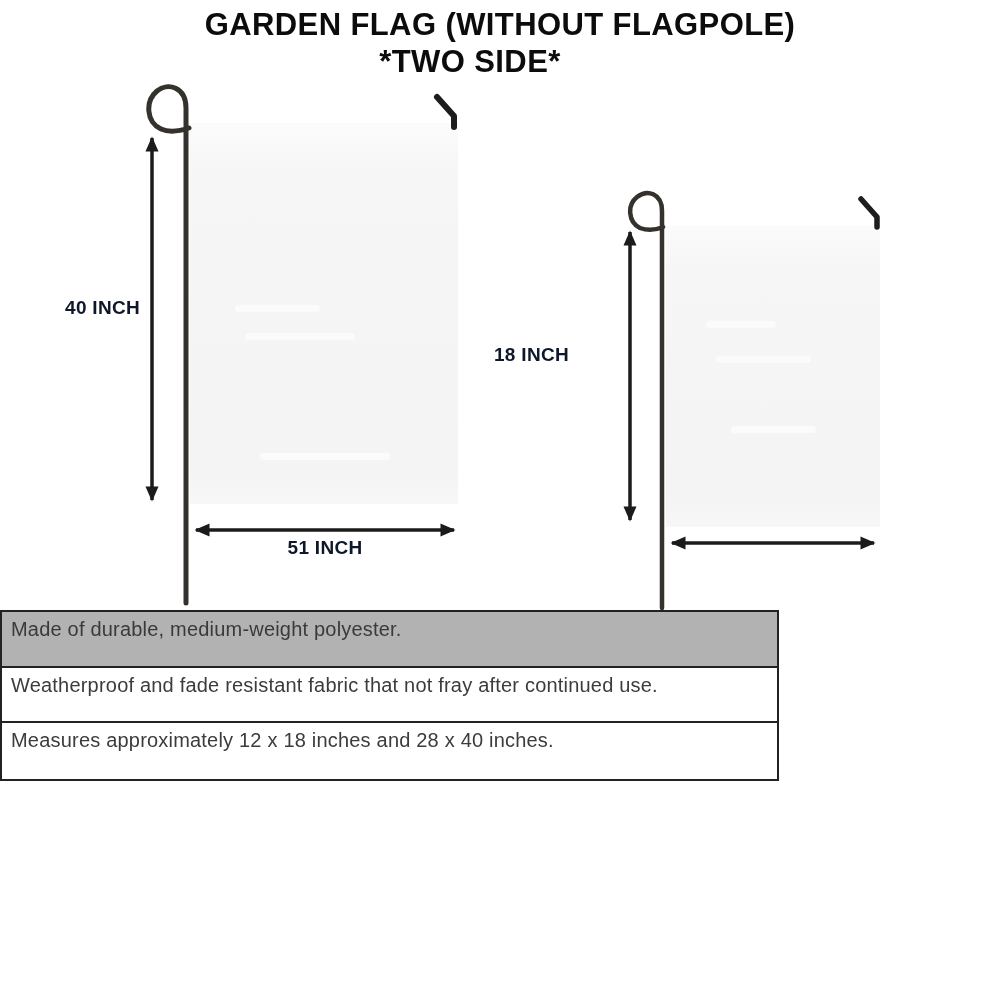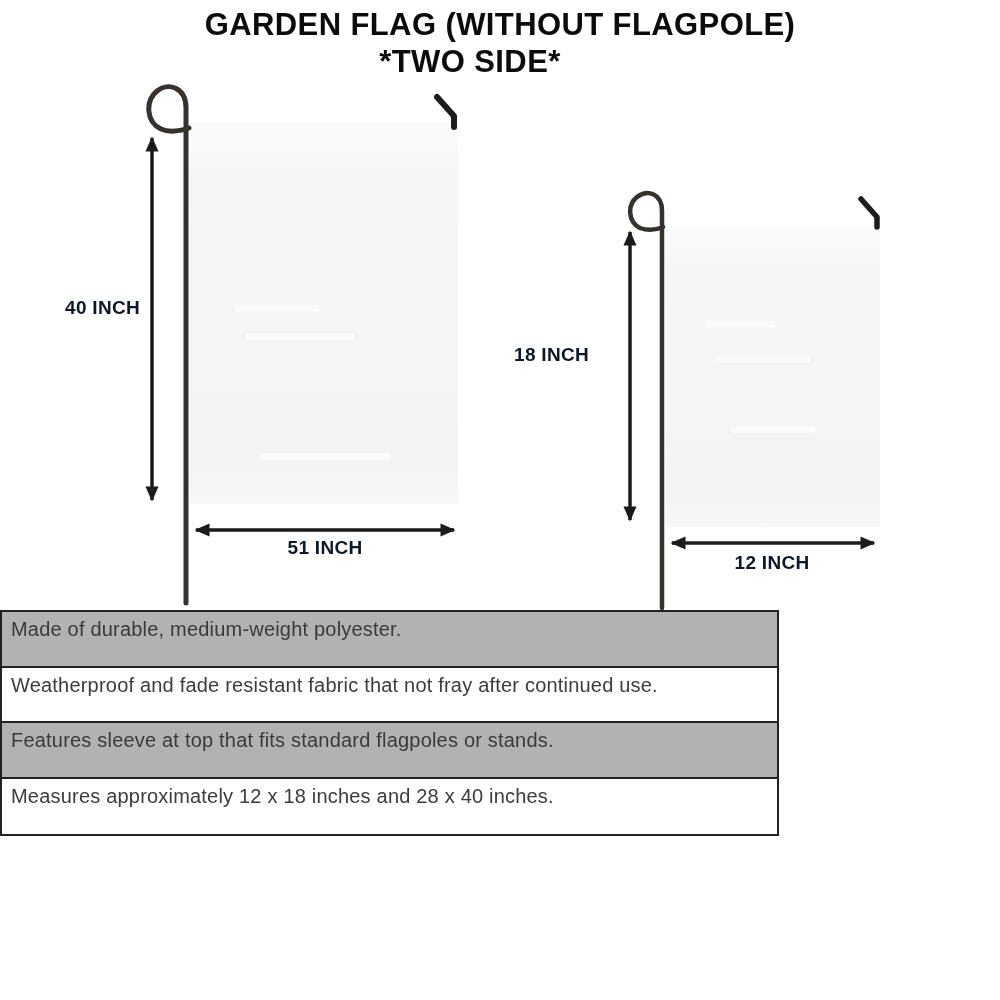--- a/index.html
+++ b/index.html
@@ -39,21 +39,21 @@
   
   svg.diagram { position: absolute; left: 0; top: 0; }
 
   
   .dim {
     position: absolute; font-weight: bold; font-size: 19px;
     color: #0f172a; letter-spacing: 0.3px; white-space: nowrap;
   }
   .dim-40 { left: 20px;  top: 297px; width: 120px; text-align: right; }
   .dim-28 { left: 225px; top: 537px; width: 200px; text-align: center; }
-  .dim-18 { left: 469px; top: 344px; width: 120px; text-align: right; }
+  .dim-18 { left: 494px; top: 344px; width: 120px; }
   .dim-12 { left: 672px; top: 552px; width: 200px; text-align: center; }
 
   
   .features {
     position: absolute; left: 0; top: 610px; width: 779px;
     border: 2px solid #222222; background: #ffffff;
   }
   .frow {
     height: 55.6px; padding: 6px 12px 0 9px;
     font-size: 20px; color: #3c3c3c; letter-spacing: 0.2px;
@@ -101,22 +101,20 @@
     <line x1="196" y1="530" x2="454" y2="530" stroke="#1b1b1b" stroke-width="3.5" marker-start="url(#ah)" marker-end="url(#ah)"></line>
 
     <line x1="630" y1="232" x2="630" y2="520" stroke="#1b1b1b" stroke-width="3.5" marker-start="url(#ah)" marker-end="url(#ah)"></line>
 
     <line x1="672" y1="543" x2="874" y2="543" stroke="#1b1b1b" stroke-width="3.5" marker-start="url(#ah)" marker-end="url(#ah)"></line>
   </svg>
 
   <div class="dim dim-40">40 INCH</div>
   <div class="dim dim-28">51 INCH</div>
   <div class="dim dim-18">18 INCH</div>
-  <div class="dim dim-12">12 INCH</div>
 
   <div class="features">
     <div class="frow shaded">Made of durable, medium-weight polyester.</div>
     <div class="frow">Weatherproof and fade resistant fabric that not fray after continued use.</div>
-    <div class="frow shaded">Features sleeve at top that fits standard flagpoles or stands.</div>
     <div class="frow">Measures approximately 12 x 18 inches and 28 x 40 inches.</div>
   </div>
 
 </div>
 
 </body></html>

